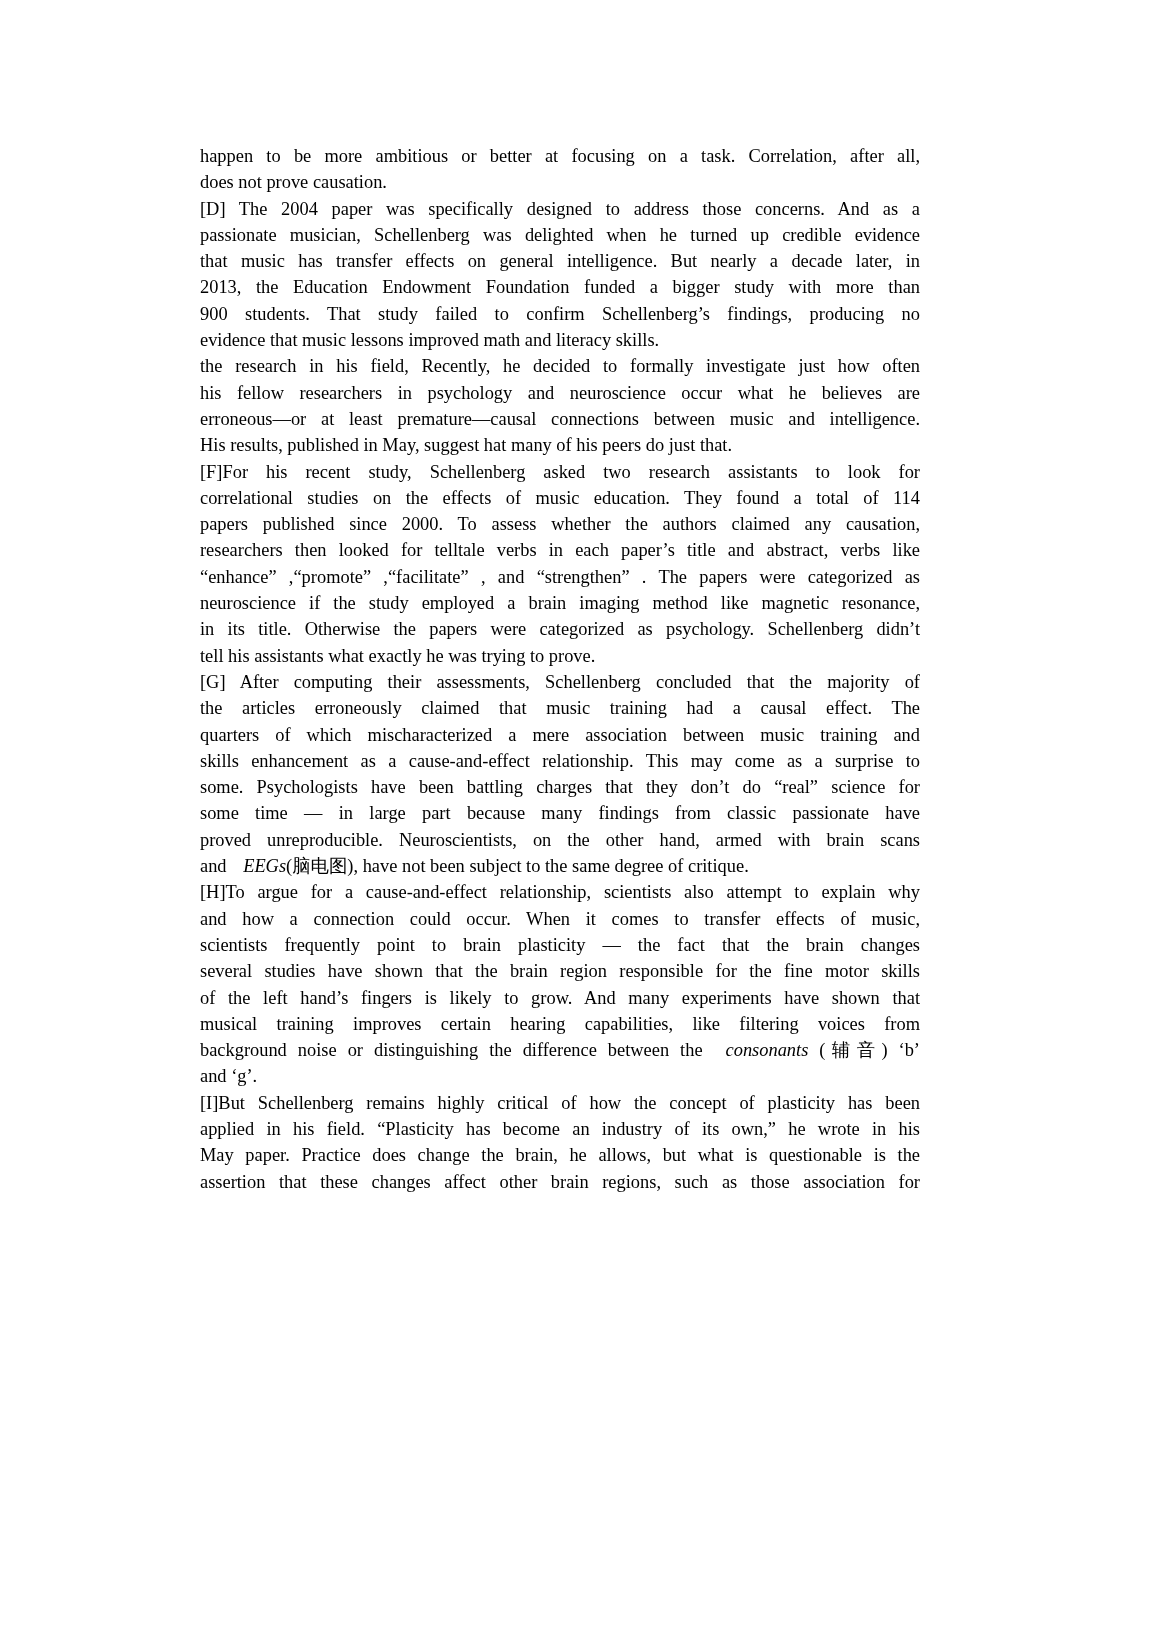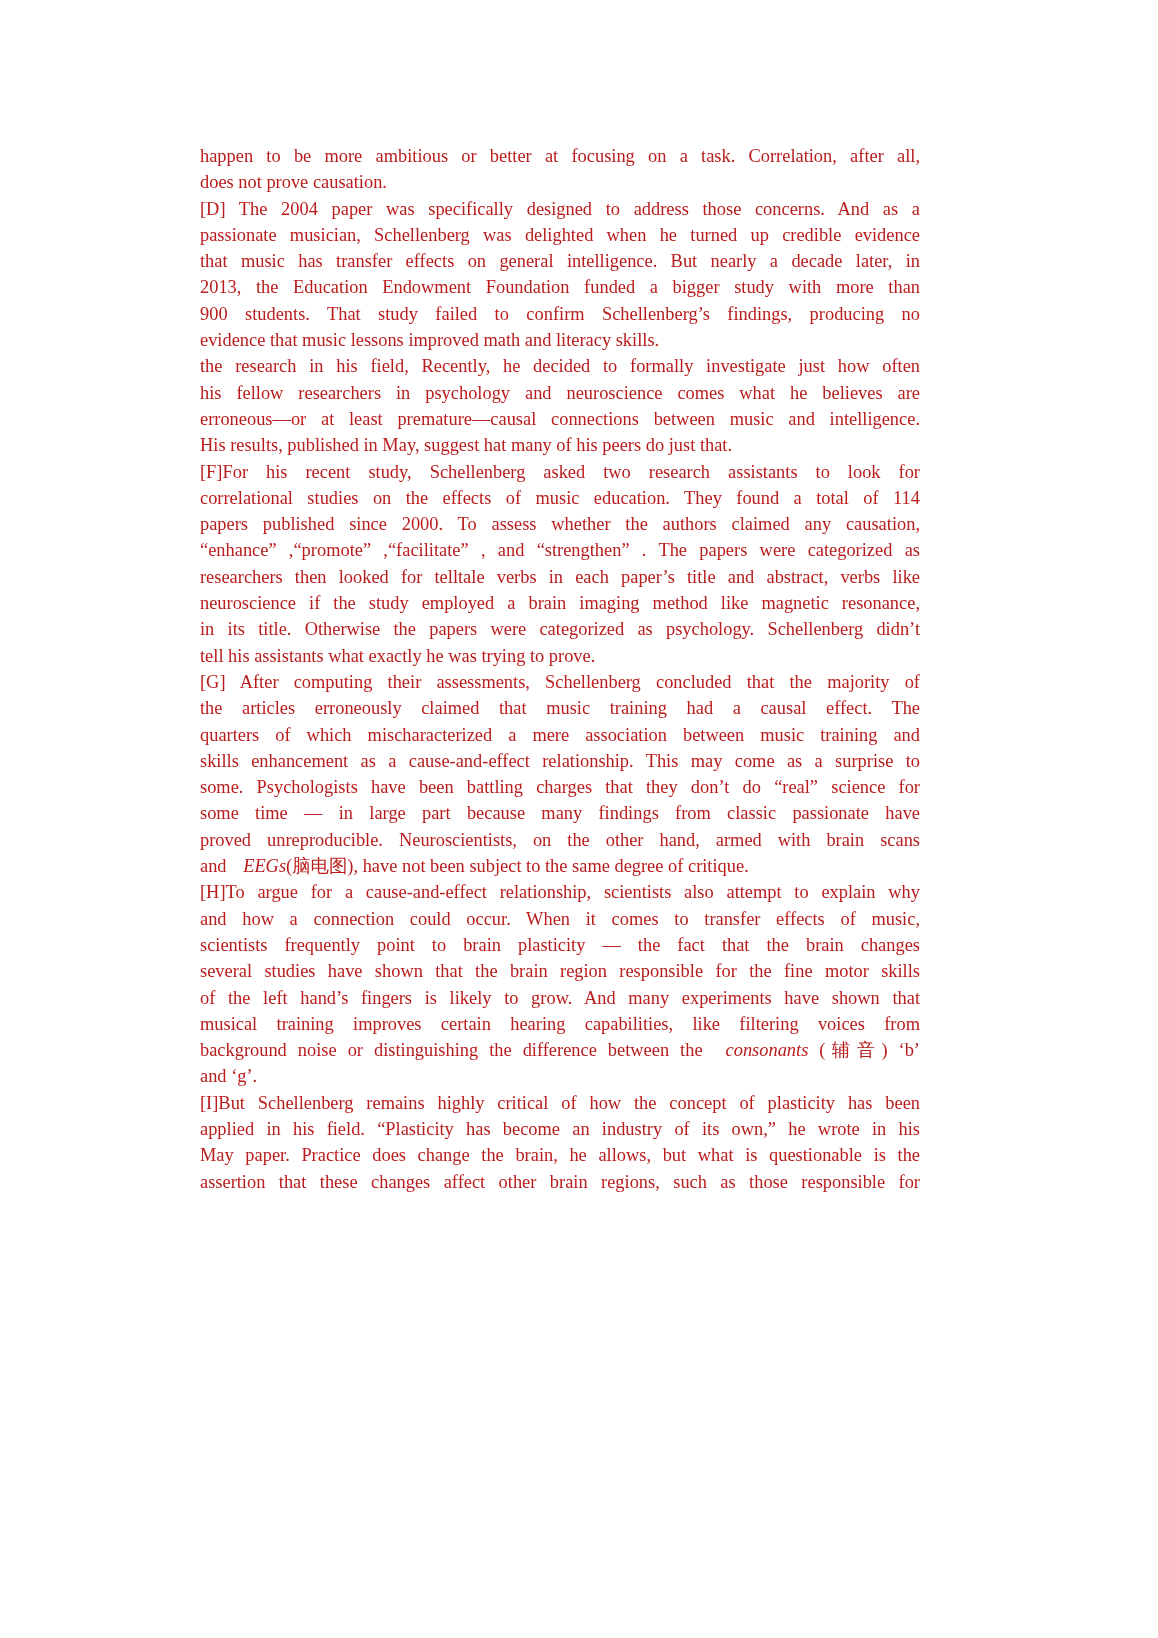--- a/index.html
+++ b/index.html
@@ -4,21 +4,21 @@
 <style>
   html, body { margin: 0; padding: 0; background: #ffffff; }
   body { width: 1158px; height: 1638px; position: relative; overflow: hidden; }
   .page {
     position: absolute;
     left: 200px;
     top: 143px;
     width: 720px;
     font-family: "Liberation Serif", "DejaVu Serif", serif;
     font-size: 18.4px;
-    color: #b91c1c;
+    color: #000000;
   }
   .line {
     display: block;
     height: 26.3px;
     line-height: 26.3px;
     white-space: nowrap;
     text-align: justify;
     text-align-last: justify;
     overflow: visible;
   }
@@ -40,31 +40,31 @@
     <span class="line">[D] The 2004 paper was specifically designed to address those concerns. And as a</span>
     <span class="line">passionate musician, Schellenberg was delighted when he turned up credible evidence</span>
     <span class="line">that music has transfer effects on general intelligence. But nearly a decade later, in</span>
     <span class="line">2013, the Education Endowment Foundation funded a bigger study with more than</span>
     <span class="line">900 students. That study failed to confirm Schellenberg’s findings, producing no</span>
     <span class="line last">evidence that music lessons improved math and literacy skills.</span>
   </div>
 
   <div class="para">
     <span class="line">the research in his field, Recently, he decided to formally investigate just how often</span>
-    <span class="line">his fellow researchers in psychology and neuroscience comes what he believes are</span>
+    <span class="line">his fellow researchers in psychology and neuroscience occur what he believes are</span>
     <span class="line">erroneous—or at least premature—causal connections between music and intelligence.</span>
     <span class="line last">His results, published in May, suggest hat many of his peers do just that.</span>
   </div>
 
   <div class="para">
     <span class="line">[F]For his recent study, Schellenberg asked two research assistants to look for</span>
     <span class="line">correlational studies on the effects of music education. They found a total of 114</span>
     <span class="line">papers published since 2000. To assess whether the authors claimed any causation,</span>
+    <span class="line">researchers then looked for telltale verbs in each paper’s title and abstract, verbs like</span>
     <span class="line">“enhance” ,“promote” ,“facilitate” , and “strengthen” . The papers were categorized as</span>
-    <span class="line">researchers then looked for telltale verbs in each paper’s title and abstract, verbs like</span>
     <span class="line">neuroscience if the study employed a brain imaging method like magnetic resonance,</span>
     <span class="line">in its title. Otherwise the papers were categorized as psychology. Schellenberg didn’t</span>
     <span class="line last">tell his assistants what exactly he was trying to prove.</span>
   </div>
 
   <div class="para">
     <span class="line">[G] After computing their assessments, Schellenberg concluded that the majority of</span>
     <span class="line">the articles erroneously claimed that music training had a causal effect. The</span>
     <span class="line">quarters of which mischaracterized a mere association between music training and</span>
     <span class="line">skills enhancement as a cause-and-effect relationship. This may come as a surprise to</span>
@@ -82,16 +82,16 @@
     <span class="line">of the left hand’s fingers is likely to grow. And many experiments have shown that</span>
     <span class="line">musical training improves certain hearing capabilities, like filtering voices from</span>
     <span class="line"><span>background noise or distinguishing the difference between the </span><em>consonants</em><span> (辅音) ‘b’</span></span>
     <span class="line last">and ‘g’.</span>
   </div>
 
   <div class="para">
     <span class="line">[I]But Schellenberg remains highly critical of how the concept of plasticity has been</span>
     <span class="line">applied in his field. “Plasticity has become an industry of its own,” he wrote in his</span>
     <span class="line">May paper. Practice does change the brain, he allows, but what is questionable is the</span>
-    <span class="line">assertion that these changes affect other brain regions, such as those responsible for</span>
+    <span class="line">assertion that these changes affect other brain regions, such as those association for</span>
   </div>
 
 </div>
 
 </body></html>

